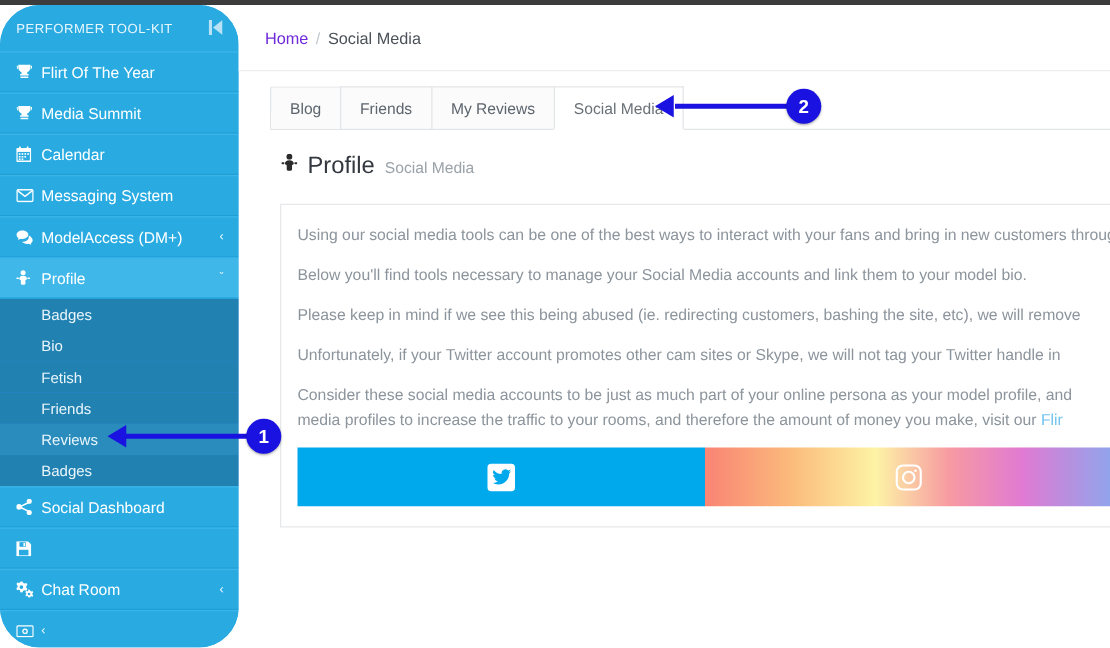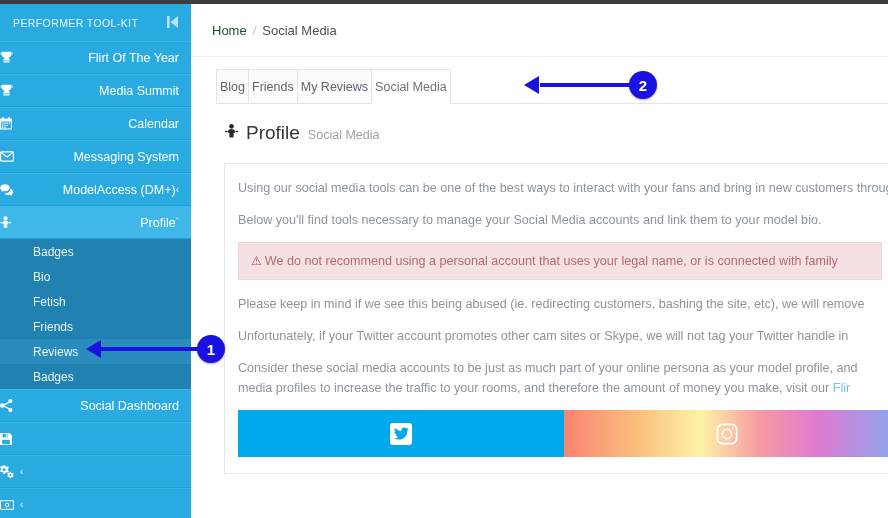--- a/index.html
+++ b/index.html
@@ -15,44 +15,44 @@
   .topstrip {
     position: absolute; top: 0; left: 0; width: 888px; height: 4px;
     background: #3c3c3c;
   }
 
   
   .sidebar {
     position: absolute; top: 4px; left: 0; width: 191px; height: 514px;
     background: #29ABE2;
     overflow: hidden;
+    border-radius: 32px;
   }
   .brand {
     height: 37px; display: flex; align-items: center;
     justify-content: space-between;
     padding: 0 13px 0 13px;
     background: #29ABE2;
   }
   .brand-text {
     color: #e8f6fd; font-size: 10.5px; letter-spacing: .4px;
     font-weight: 400; text-transform: uppercase; white-space: nowrap;
   }
   .brand-collapse { color: #b8e2f5; font-size: 13px; line-height: 1; }
 
   .nav-item {
     position: relative;
     height: 33px;
     display: flex; align-items: center;
-    padding-right: 12px;
+    padding-left: 13px; padding-right: 12px;
     color: #ffffff; font-size: 12.5px;
     border-top: 1px solid #3bb5e8;
     border-bottom: 1px solid #1f9fd6;
     background: #29ABE2;
     white-space: nowrap;
-    text-align: right;
   }
   .nav-item.active { background: #3fb7e8; }
   .nav-ico {
     width: 20px; flex: 0 0 20px; text-align: left;
     font-size: 12px; color: #ffffff; line-height: 1;
     display: inline-flex; align-items: center;
   }
   .nav-ico svg { display: block; }
   .nav-label { flex: 1 1 auto; }
   .nav-caret { font-size: 10px; color: #eaf7fe; }
@@ -71,29 +71,29 @@
   .main {
     position: absolute; top: 4px; left: 191px;
     width: 697px; height: 514px; background: #ffffff;
   }
   .breadcrumb {
     height: 53px; display: flex; align-items: center;
     padding-left: 21px; font-size: 13px;
     border-bottom: 1px solid #eceef0;
     background: #ffffff;
   }
-  .bc-home { color: #14532d; }
+  .bc-home { color: #6d28d9; }
   .bc-sep { color: #c2c8ce; margin: 0 6px; }
   .bc-cur { color: #4a5158; }
 
   .tabwrap { padding: 12px 0 0 25px; position: relative; }
   .tabs { display: flex; align-items: flex-end; height: 35px; position: relative; z-index: 2; }
   .tab {
     height: 35px; display: flex; align-items: center;
-    padding: 0 3px;
+    padding: 0 15px;
     font-size: 12.5px; color: #5d656d;
     background: #fbfbfc;
     border: 1px solid #e2e5e8;
     border-right: none;
     white-space: nowrap;
   }
   .tab:first-child { border-top-left-radius: 2px; }
   .tab.active {
     background: #ffffff;
     border-bottom-color: #ffffff;
@@ -318,20 +318,21 @@
       <span class="nav-caret"></span>
     </div>
 
     <div class="nav-item">
       <span class="nav-ico">
         <svg width="14" height="13" viewBox="0 0 15 14" fill="#fff">
             <path d="M5.2 0 6 1.5c.4.1.8.2 1.1.4l1.6-.5.9 1.6-1.1 1.2c.1.4.1.8 0 1.2L9.6 6.6l-.9 1.6-1.6-.5c-.3.2-.7.4-1.1.4L5.2 9.7 3.4 9.4 3.2 7.8c-.4-.1-.7-.3-1-.5l-1.6.4L0 6.1 1.2 5c-.1-.4-.1-.8 0-1.2L0 2.6l.8-1.6 1.6.4c.3-.2.6-.4 1-.5L3.6.3 5.2 0zm-.8 3.4a1.6 1.6 0 1 0 0 3.2 1.6 1.6 0 0 0 0-3.2z"></path>
             <path d="M11.6 7.4l.6 1.1c.3.1.5.2.7.3l1.1-.3.6 1.1-.8.9c0 .3 0 .6 0 .8l.8.9-.6 1.1-1.1-.3c-.2.2-.5.3-.7.3l-.6 1.1-1.3-.2-.1-1.1c-.3-.1-.5-.2-.7-.4l-1.1.3-.6-1.1.8-.8c0-.3 0-.6 0-.8l-.8-.8.6-1.1 1.1.3c.2-.2.4-.3.7-.4l.2-1.1 1.2.2zm-.6 2.4a1.1 1.1 0 1 0 0 2.2 1.1 1.1 0 0 0 0-2.2z"></path>
           </svg>
       </span>
+      <span class="nav-label">Chat Room</span>
       <span class="nav-caret">‹</span>
     </div>
 
     <div class="nav-item">
       <span class="nav-ico">
         <svg width="14" height="10" viewBox="0 0 16 11" fill="none" stroke="#fff" stroke-width="1.2">
             <rect x=".6" y=".6" width="14.8" height="9.8" rx=".8"></rect>
             <circle cx="8" cy="5.5" r="2"></circle>
           </svg>
       </span>
@@ -378,23 +379,20 @@
         </span>
         <span class="ph-title">Profile</span>
         <span class="ph-sub">Social Media</span>
       </div>
 
       <div class="card">
 
         <p>Using our social media tools can be one of the best ways to interact with your fans and bring in new customers through affiliates, and fill their rooms with traffic by using their social media platforms to their full potential.</p>
         <p>Below you'll find tools necessary to manage your Social Media accounts and link them to your model bio.</p>
 
-        <div class="alert">
-          <span class="warn-ico">⚠</span><span>We do not recommend using a personal account that uses your legal name, or is connected with family</span>
-        </div>
 
         <p>Please keep in mind if we see this being abused (ie. redirecting customers, bashing the site, etc), we will remove</p>
         <p>Unfortunately, if your Twitter account promotes other cam sites or Skype, we will not tag your Twitter handle in</p>
         <p class="wrap"><span>Consider these social media accounts to be just as much part of your online persona as your model profile, and media profiles to increase the traffic to your rooms, and therefore the amount of money you make, visit our </span><a class="link" href="#">Flir</a></p>
 
         <div class="social-row">
           <div class="sb sb-twitter">
             <span class="tw-badge">
               <svg width="15" height="13" viewBox="0 0 16 13" fill="#00a9ec">
                   <path d="M16 1.6c-.6.3-1.2.4-1.9.5.7-.4 1.2-1 1.4-1.8-.6.4-1.3.6-2.1.8A3.3 3.3 0 0 0 7.8 4a9.3 9.3 0 0 1-6.8-3.4 3.3 3.3 0 0 0 1 4.4c-.5 0-1-.2-1.5-.4 0 1.6 1.1 2.9 2.6 3.2-.4.1-.9.1-1.4.1.4 1.3 1.6 2.2 3 2.3A6.6 6.6 0 0 1 0 11.6 9.3 9.3 0 0 0 5 13c6 0 9.3-5 9.3-9.3v-.4c.6-.5 1.2-1.1 1.7-1.7z"></path>

